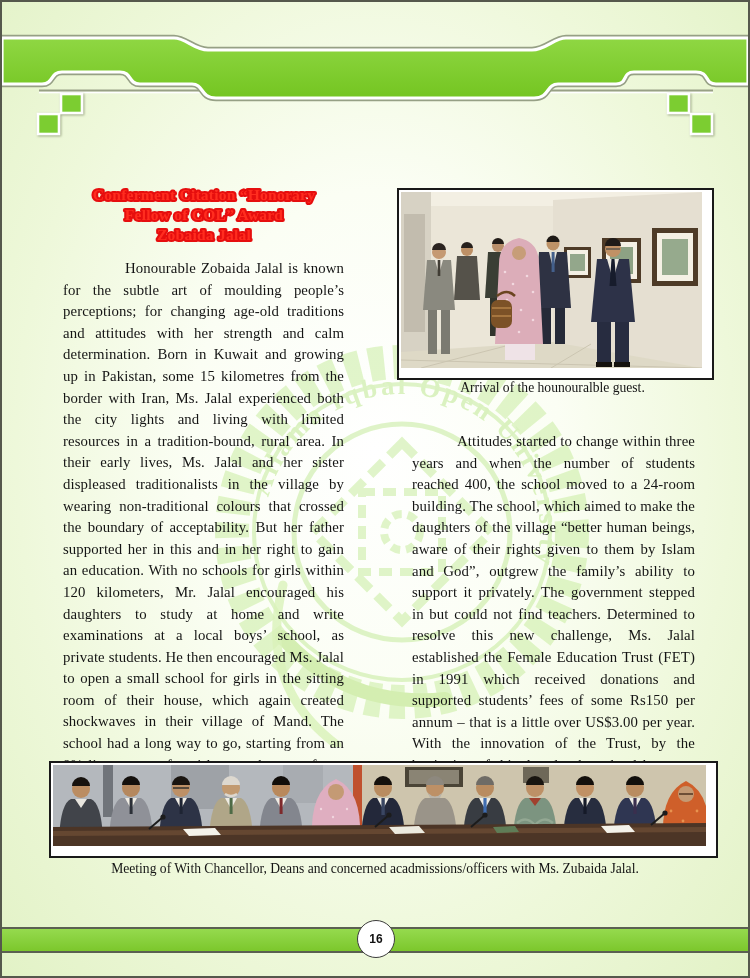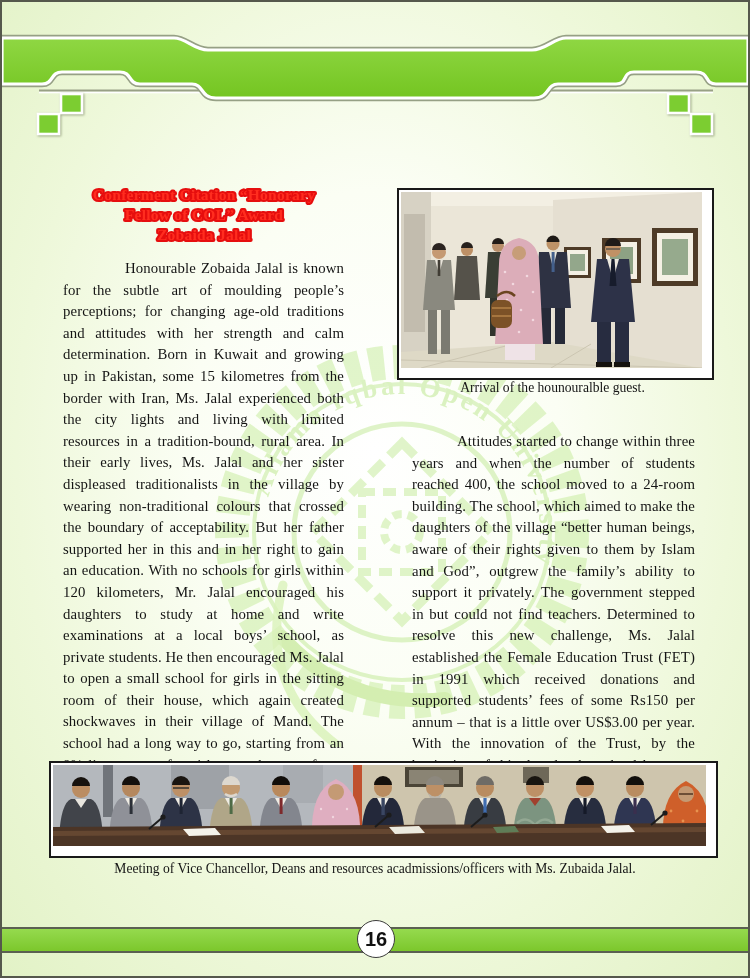--- a/index.html
+++ b/index.html
@@ -36,21 +36,21 @@
   .caption-meeting{left:0;top:859px;width:746px;}
   .footer-band{
     position:absolute;left:0;top:925px;width:746px;height:22px;
     background:linear-gradient(#95da4e,#7cc72c);
     border-top:2px solid #5b6051;border-bottom:2px solid #5b6051;
   }
   .page-circle{
     position:absolute;left:355px;top:918px;width:36px;height:36px;border-radius:50%;
     background:#ffffff;border:1.5px solid #3c3c3c;
     display:flex;align-items:center;justify-content:center;
-    font-family:"Liberation Sans", sans-serif;font-weight:bold;font-size:20px;color:#111;
+    font-family:"Liberation Sans", sans-serif;font-weight:bold;font-size:12px;color:#111;
   }
   .sq-shadow{filter:drop-shadow(1px 1.5px 1px rgba(95,105,70,.55));}
 </style>
 </head>
 <body>
 
 <div class="page">
 
   <svg class="watermark" viewBox="0 0 430 430" xmlns="http://www.w3.org/2000/svg">
     <defs>
@@ -369,20 +369,20 @@
         </g>
         <g fill="#1c1c1c">
           <circle cx="110" cy="52" r="2.6"></circle>
             <circle cx="336" cy="50" r="2.6"></circle>
           <circle cx="432" cy="50" r="2.6"></circle>
             <circle cx="612" cy="48" r="2.6"></circle>
         </g>
       </g>
     </svg>
   </div>
-  <div class="caption caption-meeting">Meeting of Vice Chancellor, Deans and resources acadmissions/officers with Ms. Zubaida Jalal.</div>
+  <div class="caption caption-meeting">Meeting of With Chancellor, Deans and concerned acadmissions/officers with Ms. Zubaida Jalal.</div>
 
   <div class="footer-band"></div>
   <div class="page-circle">
     <span>16</span>
   </div>
 
 </div>
 
 </body></html>

